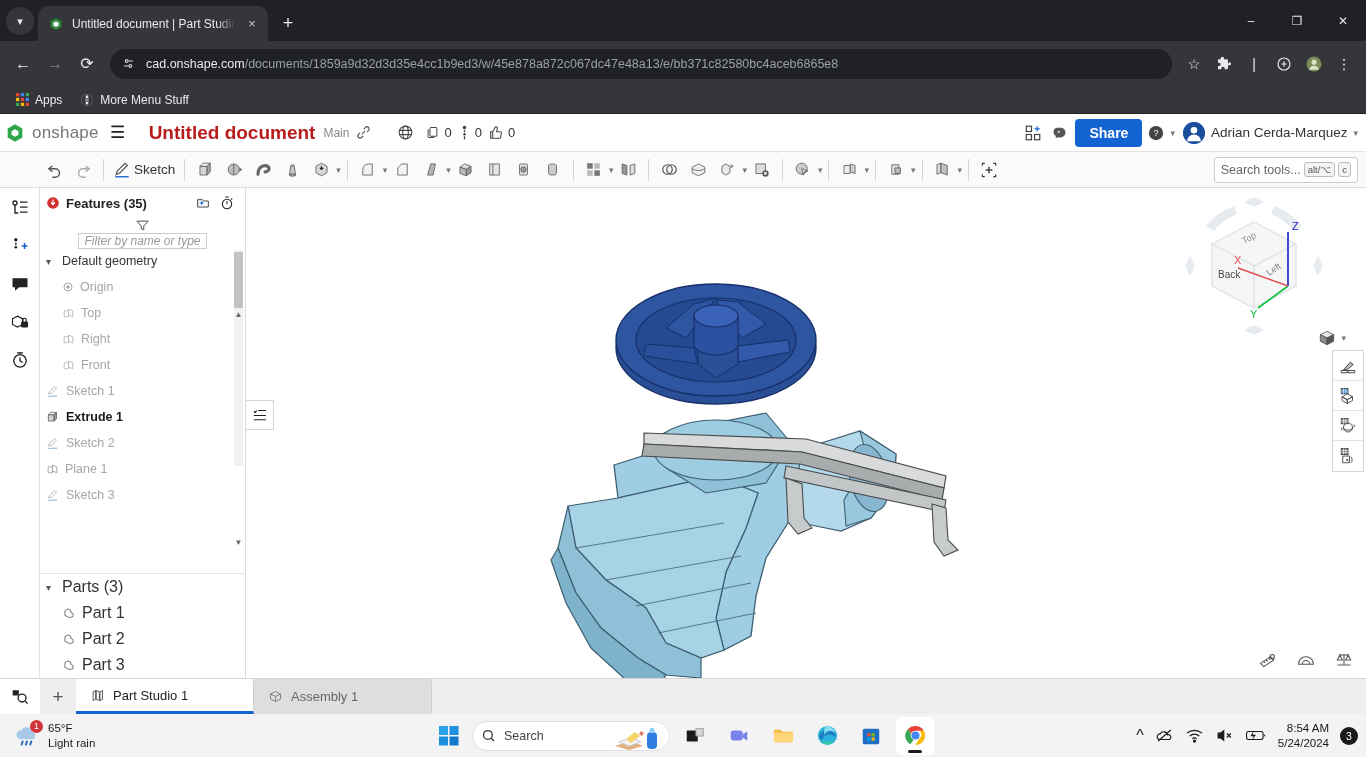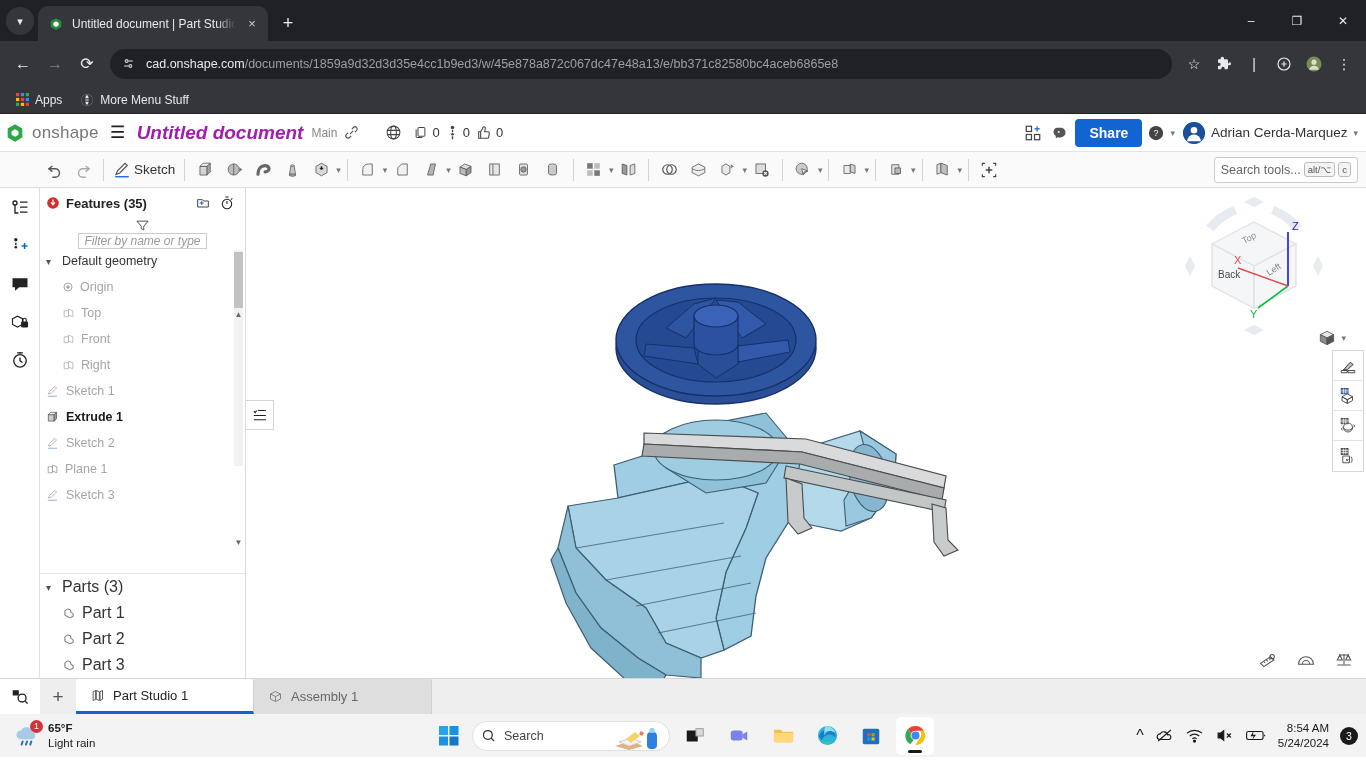--- a/index.html
+++ b/index.html
@@ -56,21 +56,21 @@
   .bm { display: flex; align-items: center; gap: 6px; color: #e8eaed; font-size: 12px; padding: 3px 6px; border-radius: 4px;}
 
   
   .os-header {
     height: 38px; background: #fff; display: flex; align-items: center; border-bottom: 1px solid #e4e4e4;
     padding: 0 8px 0 4px;
   }
   .os-logo { display: flex; align-items: center; gap: 6px; margin-right: 6px; }
   .os-logo-text { color: #777; font-size: 17px; letter-spacing: .2px;}
   .hamburger { width: 26px; height: 26px; display: flex; align-items: center; justify-content: center; font-size: 17px; color: #222; }
-  .doc-title { font-size: 19px; font-weight: bold; color: #a21caf; margin-left: 6px; font-style: italic; }
+  .doc-title { font-size: 19px; font-weight: bold; color: #b91c1c; margin-left: 18px; }
   .branch { font-size: 12px; color: #888; margin-left: 8px; }
   .hdr-icon { width: 28px; height: 28px; display: flex; align-items: center; justify-content: center; color: #444; font-size: 15px; }
   .counter { display: flex; align-items: center; gap: 4px; margin-left: 6px; color: #333; font-size: 13px; }
   .share-btn { background: #1264d3; color: #fff; font-size: 14px; font-weight: bold; border-radius: 4px;
                padding: 6px 14px; margin: 0 0; }
   .user-chip { display: flex; align-items: center; gap: 6px; font-size: 13.5px; color: #333; }
   .avatar { width: 22px; height: 22px; border-radius: 50%; background: #1264d3; display:flex;align-items:flex-end;justify-content:center; overflow:hidden;}
 
   .os-toolbar {
     height: 36px; background: #fafafa; border-bottom: 1px solid #dcdcdc;
@@ -122,21 +122,21 @@
   .tb-search { width: 40px; display: flex; align-items: center; justify-content: center; background: #fff; }
   .tb-plus { width: 36px; display: flex; align-items: center; justify-content: center; font-size: 19px; color: #555; }
   .doc-tab { min-width: 178px; display: flex; align-items: center; gap: 8px; padding: 0 14px; font-size: 13px;
              color: #666; background: #dedede; border-right: 1px solid #cfcfcf; border-radius: 3px 3px 0 0; }
   .doc-tab.active { background: #fff; color: #222; border-bottom: 3px solid #1264d3; }
 
   
   .taskbar { height: 43px; background: #f3f3f3; display: flex; align-items: center; position: relative; }
   .weather { display: flex; align-items: center; gap: 8px; padding-left: 14px; }
   .weather-txt { font-size: 11.5px; color: #202020; line-height: 1.25; }
-  .weather-txt b { font-weight: bold; }
+  .weather-txt b { font-weight: normal; }
   .tb-center { position: absolute; left: 50%; transform: translateX(-50%); display: flex; align-items: center; gap: 6px; }
   .start-btn { width: 34px; height: 34px; display: flex; align-items: center; justify-content: center; }
   .search-pill { width: 198px; height: 30px; background: #fff; border: 1px solid #e0e0e0; border-radius: 16px;
                  display: flex; align-items: center; gap: 8px; padding: 0 8px; font-size: 12.5px; color: #444; position: relative; }
   .tb-app { width: 38px; height: 38px; display: flex; align-items: center; justify-content: center; position: relative; border-radius: 5px; }
   .tb-app.active { background: #fff; }
   .tb-app.active::after { content: ""; position: absolute; bottom: 2px; left: 50%; transform: translateX(-50%);
                           width: 14px; height: 3px; border-radius: 2px; background: #1a1a1a; }
   .tray { position: absolute; right: 8px; display: flex; align-items: center; gap: 11px; color: #1a1a1a; }
   .clock { font-size: 11.5px; text-align: right; line-height: 1.3; color: #1a1a1a; }
@@ -620,30 +620,30 @@
         </span>
         <span>Top</span>
       </div>
       <div class="tree-row child muted">
         <span>
           <svg width="13" height="13" viewBox="0 0 24 24" fill="none" stroke="#b5b5b5" stroke-width="1.6">
               <path d="M4 7h8v11H4z"></path>
               <path d="M12 4l8 3v11l-8-3z"></path>
             </svg>
         </span>
-        <span>Front</span>
+        <span>Right</span>
       </div>
       <div class="tree-row child muted">
         <span>
           <svg width="13" height="13" viewBox="0 0 24 24" fill="none" stroke="#b5b5b5" stroke-width="1.6">
               <path d="M4 7h8v11H4z"></path>
               <path d="M12 4l8 3v11l-8-3z"></path>
             </svg>
         </span>
-        <span>Right</span>
+        <span>Front</span>
       </div>
 
       <div class="tree-row muted">
         <span>
           <svg width="14" height="14" viewBox="0 0 24 24">
               <path d="M4 17l2-4 9-9 3 3-9 9z" fill="none" stroke="#b5b5b5" stroke-width="1.6"></path>
               <path d="M3 21h16" stroke="#9ab6dd" stroke-width="1.8"></path>
             </svg>
         </span>
         <span>Sketch 1</span>

